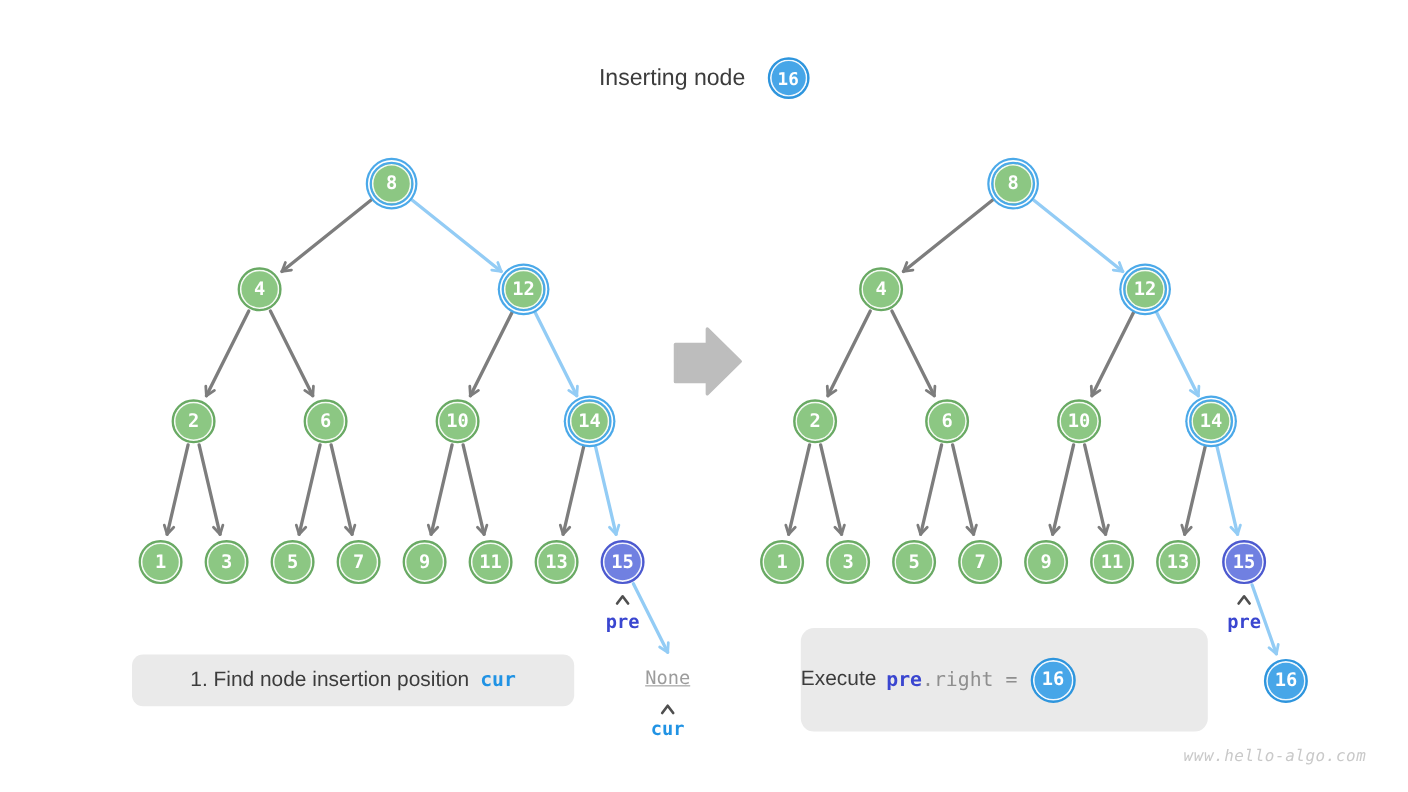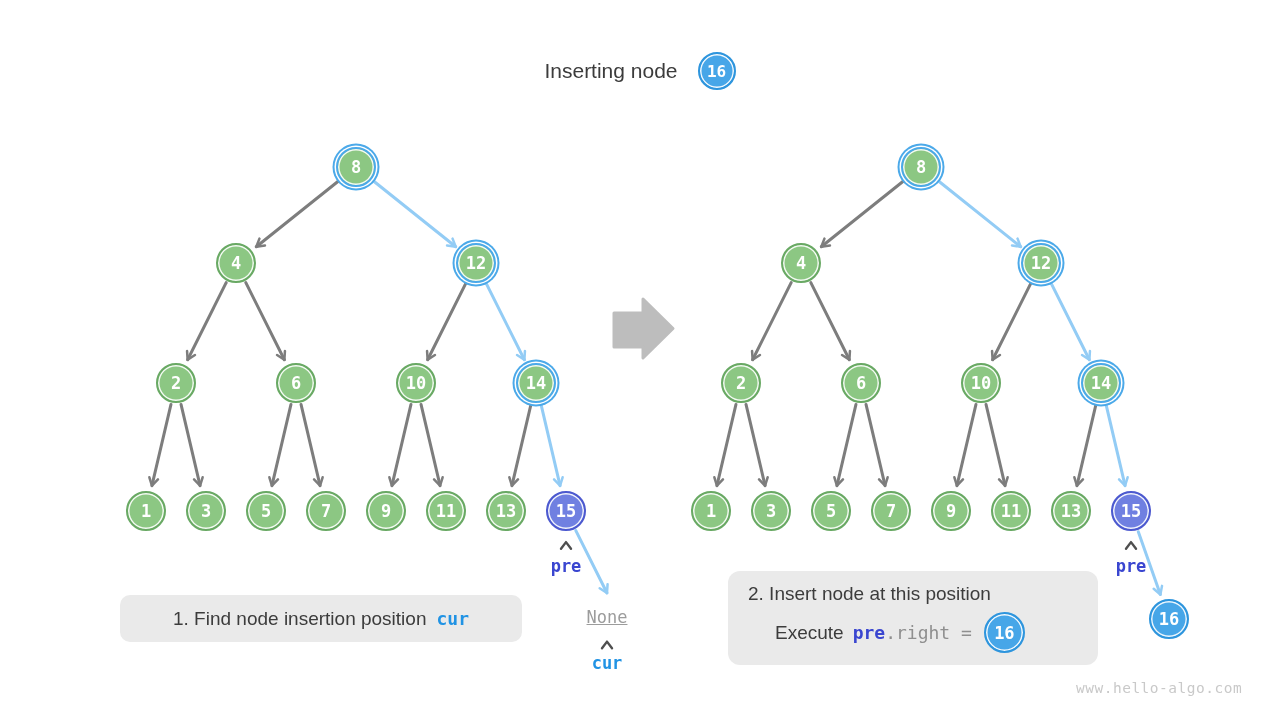--- a/index.html
+++ b/index.html
@@ -43,30 +43,30 @@
   
   .edges{position:absolute;left:0;top:0;}
 
   
   .caption{position:absolute;background:var(--caption-bg);color:var(--text-dark);}
   .caption1{left:120px;top:595px;width:402px;height:47px;border-radius:10px;
             display:flex;align-items:center;justify-content:center;font-size:19px;}
   .caption2{left:728px;top:571px;width:370px;height:94px;border-radius:12px;
             display:flex;flex-direction:column;justify-content:center;gap:7px;font-size:19px;}
   .caption2 .line1{margin-left:20px;}
-  .caption2 .line2{margin-left:47px;display:flex;align-items:center;}
+  .caption2 .line2{display:flex;align-items:center;}
   .code{font-family:"DejaVu Sans Mono",monospace;font-weight:bold;font-size:18px;}
   .code.cur{color:var(--cur-color);margin-left:10px;}
   .code.pre{color:var(--pre-color);margin-left:9px;}
   .code.gray{color:var(--code-gray);font-weight:normal;}
   .caption2 .badge{margin-left:12px;}
 
   .watermark{position:absolute;left:1076px;top:680px;
              font-family:"DejaVu Sans Mono",monospace;font-size:14.5px;
-             letter-spacing:.5px;color:var(--watermark-color);}
+             letter-spacing:.5px;color:var(--watermark-color);font-style:italic;}
 </style>
 </head>
 <body>
 
 <div class="canvas" style="--green-fill: #8CC783; --green-border: #69A964; --hl-blue: #4BA9E9; --purple-fill: #7080E1; --purple-border: #4C59CF; --blue-fill: #47A6E8; --blue-border: #2E95DD; --edge-gray: #7D7D7D; --edge-blue: #93CCF5; --caret: #4F4F4F; --pre-color: #3A46D0; --cur-color: #2193E4; --none-color: #9C9C9C; --caption-bg: #EAEAEA; --text-dark: #3C3C3C; --code-gray: #8F8F8F; --big-arrow: #BDBDBD; --watermark-color: #C9C9C9;">
 
   <svg class="edges" id="edge-layer" width="1280" height="720">
       <defs>
         <marker id="ah-gray" viewBox="0 0 10 10" refX="7.5" refY="5" markerWidth="4.2" markerHeight="4.2" orient="auto">
           <path d="M1.5,1.5 L7.5,5 L1.5,8.5" fill="none" stroke="#7D7D7D" stroke-width="2" stroke-linecap="round" stroke-linejoin="round"></path>
@@ -156,21 +156,20 @@
   <svg style="position:absolute;left:610px;top:295px" width="70" height="70">
     <polygon points="4,18 33,18 33,4 63,33.5 33,63 33,52 4,52" style="fill:var(--big-arrow);stroke:var(--big-arrow);stroke-width:3;stroke-linejoin:round"></polygon>
   </svg>
 
   <div class="caption caption1">
     <span>1. Find node insertion position</span>
     <span class="code cur">cur</span>
   </div>
 
   <div class="caption caption2">
-    <div class="line1">2. Insert node at this position</div>
     <div class="line2">
       <span>Execute</span>
       <span class="code pre">pre</span>
       <span class="code gray">.right = </span>
       <span class="badge lg">16</span>
     </div>
   </div>
 
   <div class="watermark">www.hello-algo.com</div>
 </div>

